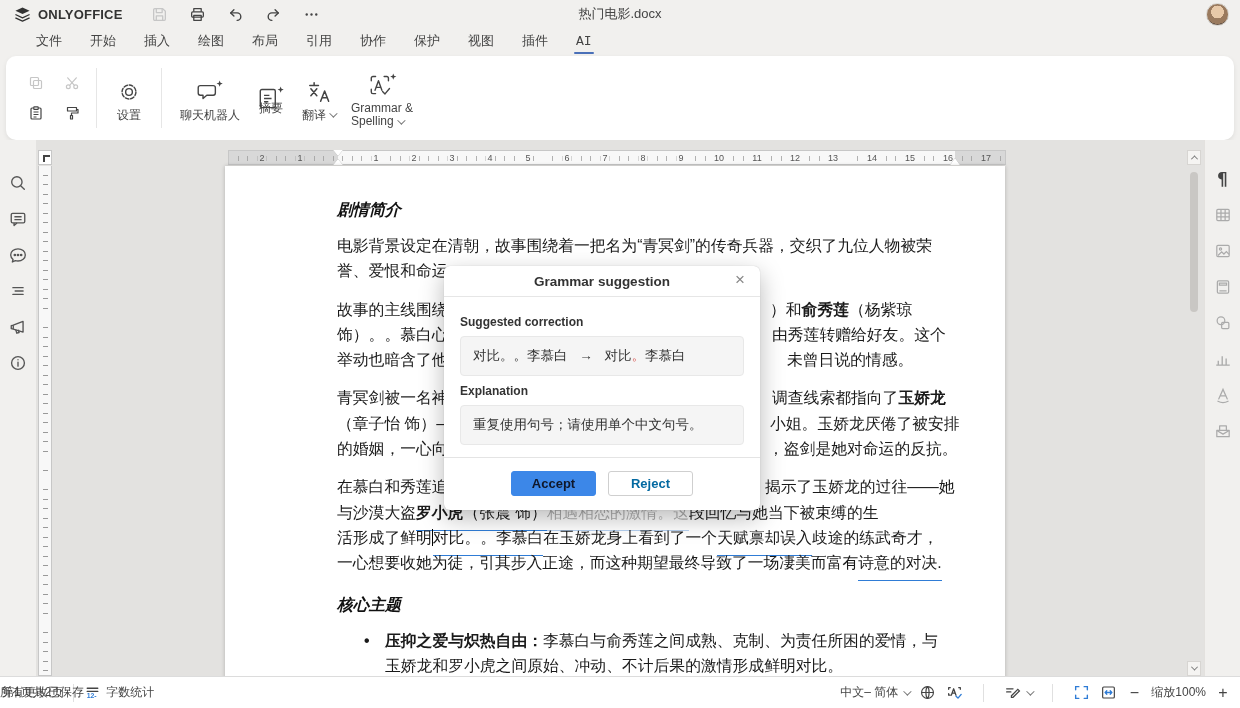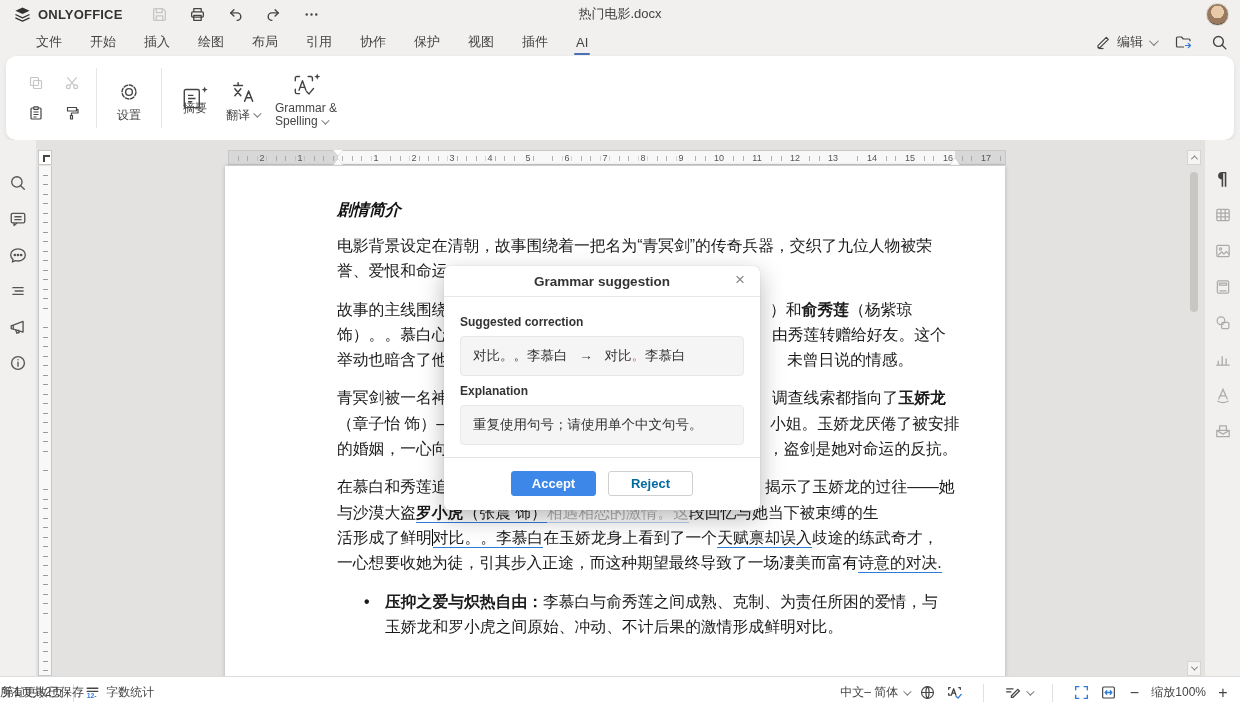--- a/index.html
+++ b/index.html
@@ -10,21 +10,21 @@
   #header { position:absolute; left:0; top:0; width:1240px; height:28px; display:flex; align-items:center; }
   #logo { display:flex; align-items:center; gap:7px; padding-left:14px; }
   #logo .appname { font-weight:bold; font-size:13px; color:#333; letter-spacing:.2px; }
   #quickbar { display:flex; align-items:center; gap:20px; margin-left:28px; }
   .qbtn { width:18px; height:18px; display:flex; align-items:center; justify-content:center; cursor:pointer; }
   #doc-title { position:absolute; left:0; right:0; top:0; height:28px; display:flex; align-items:center; justify-content:center; font-size:13px; color:#444; pointer-events:none; }
   #avatar { position:absolute; right:11px; top:3px; width:23px; height:23px; border-radius:50%;
             background:radial-gradient(circle at 50% 38%, #e8c9a8 0 38%, #9a7a5e 39% 70%, #6b5849 71%); border:1px solid #d8d5d0; }
 
   
-  #tabrow { position:absolute; left:0; top:28px; width:1240px; height:28px; display:flex; align-items:flex-start; }
+  #tabrow { position:absolute; left:0; top:28px; width:1240px; height:28px; display:flex; align-items:center;font-family:Liberation Mono, monospace; }
   #tabs { display:flex; align-items:center; padding-left:22px; }
   .tab { font-size:13px; color:#444; padding:5px 14px 7px; cursor:pointer; position:relative; white-space:nowrap; }
   .tab.active::after { content:""; position:absolute; left:12px; right:12px; bottom:2px; height:2px; background:#4A70B8; border-radius:1px; }
   #tabrow-right { position:absolute; right:12px; top:0; height:28px; display:flex; align-items:center; gap:18px; }
   #edit-mode { display:flex; align-items:center; gap:6px; font-size:13px; cursor:pointer; }
   .chev { width:7px; height:7px; border-right:1.4px solid #777; border-bottom:1.4px solid #777; transform:rotate(45deg) translateY(-2px); display:inline-block; }
 
   
   #ribbon { position:absolute; left:6px; top:56px; width:1228px; height:84px; background:#fff; border-radius:10px;
             box-shadow:0 2px 5px rgba(0,0,0,.08); display:flex; align-items:center; }
@@ -62,21 +62,21 @@
   #rcorner::after { content:""; position:absolute; left:4px; top:4px; width:5px; height:5px; border-left:2px solid #444; border-top:2px solid #444; }
 
   #page { position:absolute; left:189px; top:26px; width:780px; height:520px; background:#fff; box-shadow:0 0 4px rgba(0,0,0,.22); }
   #doc { position:absolute; left:112px; top:34px; width:618px; font-size:15.8px; color:#1a1a1a; }
   .doc-h { font-weight:bold; font-style:italic; font-size:16px; color:#111; margin:0 0 12px; }
   .doc-h.later { margin-top:19px; }
   .para { margin:0 0 13px; }
   .doc-line { position:relative; height:25.3px; line-height:25.3px; white-space:nowrap; }
   .rfrag { position:absolute; top:0; }
   .seg.b { font-weight:bold; }
-  .seg.u { border-bottom:1.5px solid #2F7CD6; padding-bottom:1px; }
+  .seg.u { border-bottom:1.5px solid #2F7CD6; padding-bottom:9px; }
   .seg.f { opacity:.35; }
   .cursor { display:inline-block; width:1px; height:17px; background:#000; vertical-align:-3px; }
   .bullet .doc-line { padding-left:48px; }
   .bmark { position:absolute; left:27px; top:0; font-weight:bold; }
 
   
   #scroll { position:absolute; left:1151px; top:10px; bottom:0; width:14px; }
   .sarrow { position:absolute; left:0; width:14px; height:15px; background:#F5F4F2; border:1px solid #D7D5D2; display:flex; align-items:center; justify-content:center; cursor:pointer; }
   .sarrow span { width:5px; height:5px; border-right:1.2px solid #777; border-bottom:1.2px solid #777; display:block; }
   .sarrow.up span { transform:rotate(-135deg) translate(-1px,-1px); }
@@ -88,21 +88,21 @@
             box-shadow:0 8px 24px rgba(0,0,0,.28), 0 0 1px rgba(0,0,0,.25); z-index:20; }
   #dlg-head { height:31px; display:flex; align-items:center; justify-content:center; border-bottom:1px solid #E6E6E6; position:relative; }
   #dlg-title { font-size:13.5px; font-weight:bold; color:#333; }
   #dlg-close { position:absolute; right:10px; top:4px; font-size:17px; color:#888; cursor:pointer; width:20px; text-align:center; }
   #dlg-body { padding:12px 16px 0; }
   .dlg-label { font-size:12px; font-weight:bold; color:#333; margin:6px 0 7px; }
   .dlg-box { background:#F5F5F5; border:1px solid #E8E8E8; border-radius:4px; padding:10px 12px; font-size:13.5px; color:#333; margin-bottom:8px; }
   .red { color:#D9534F; }
   #dlg-foot { border-top:1px solid #E4E4E4; margin-top:12px; padding:13px 0 14px; display:flex; justify-content:center; gap:12px; }
   .btn { height:25px; min-width:85px; border-radius:3px; font-size:13px; font-weight:bold; display:flex; align-items:center; justify-content:center; cursor:pointer; font-family:"Liberation Sans",sans-serif; }
-  .btn.primary { background:#3C87E8; color:#ffffff; border:1px solid #3C87E8; }
+  .btn.primary { background:#3C87E8; color:#0f172a; border:1px solid #3C87E8; }
   .btn.ghost { background:#fff; color:#0369a1; border:1px solid #CFCFCF; }
 
   
   #statusbar { position:absolute; left:0; bottom:0; width:1240px; height:32px; background:#fff; border-top:1px solid #DCDCDC; display:flex; align-items:center; font-size:12px; color:#444; }
   .sb-div { width:1px; height:18px; background:#E0E0E0; margin:0 10px; }
   #sb-left { display:flex; align-items:flex-start; padding-left:2px; }
   #sb-center { position:absolute; left:0; right:0; text-align:left; pointer-events:none; }
   #sb-right { position:absolute; right:10px; display:flex; align-items:center; gap:10px; }
   .sb-item { display:flex; align-items:center; gap:5px; cursor:pointer; }
 </style>
@@ -162,42 +162,20 @@
       <div class="tab">插入</div>
       <div class="tab">绘图</div>
       <div class="tab">布局</div>
       <div class="tab">引用</div>
       <div class="tab">协作</div>
       <div class="tab">保护</div>
       <div class="tab">视图</div>
       <div class="tab">插件</div>
       <div class="tab active">AI</div>
     </div>
-  <div id="tabrow-right">
-    <span id="edit-mode">
-      <svg width="16" height="16" viewBox="0 0 16 16" fill="none" stroke="#444" stroke-width="1.2" stroke-linejoin="round">
-          <path d="M3 13.2L11.3 4.9l2 2L5 15.2H3v-2z" transform="translate(0,-1.5)"></path>
-          <path d="M3.5 14.5h5"></path>
-        </svg>
-      <span>编辑</span>
-      <span class="chev"></span>
-    </span>
-    <span class="qbtn">
-      <svg width="18" height="18" viewBox="0 0 18 18" fill="none" stroke-width="1.2" stroke-linejoin="round">
-          <path stroke="#444" d="M2.5 5a1 1 0 0 1 1-1h4l1.8 2H15a1 1 0 0 1 1 1v1.2M2.5 5v8a1 1 0 0 0 1 1h6.5"></path>
-          <path stroke="#2F7CD6" stroke-linecap="round" d="M11.5 12.5h5M14.3 10.3l2.2 2.2-2.2 2.2"></path>
-        </svg>
-    </span>
-    <span class="qbtn">
-      <svg width="17" height="17" viewBox="0 0 16 16" fill="none" stroke="#444" stroke-width="1.3" stroke-linecap="round">
-          <circle cx="7" cy="7" r="4.6"></circle>
-          <path d="M10.6 10.6l3.4 3.4"></path>
-        </svg>
-    </span>
-  </div>
 </div>
 
 <div id="ribbon">
   <div id="clip-group">
     <span class="small-btn">
       <svg width="16" height="16" viewBox="0 0 16 16" fill="none" stroke="#C6C6C6" stroke-width="1.2" stroke-linejoin="round">
           <rect x="2.5" y="2.5" width="8" height="8" rx="1"></rect>
           <rect x="5.5" y="5.5" width="8" height="8" rx="1"></rect>
         </svg>
     </span>
@@ -224,20 +202,27 @@
   </div>
   <div class="rib-divider"></div>
   <div class="rib-btn">
     <svg width="26" height="26" viewBox="0 0 24 24" fill="none" stroke="#444" stroke-width="1.3" stroke-linecap="round">
       <circle cx="12" cy="12" r="3.1"></circle>
         <circle cx="12" cy="12" r="6.4" stroke-dasharray="3.35 1.68"></circle>
     </svg>
     <span class="lbl">设置</span>
   </div>
   <div class="rib-divider"></div>
+  <div class="rib-btn">
+    <svg width="30" height="26" viewBox="0 0 28 24" fill="none" stroke="#444" stroke-width="1.3" stroke-linejoin="round">
+      <path d="M5 6h12a2 2 0 0 1 2 2v5a2 2 0 0 1-2 2h-6l-3.5 3v-3H5a2 2 0 0 1-2-2V8a2 2 0 0 1 2-2z"></path>
+      <path d="M23 1.2l.8 2.1 2.1.8-2.1.8-.8 2.1-.8-2.1-2.1-.8 2.1-.8z" fill="#444" stroke="none"></path>
+    </svg>
+    <span class="lbl">聊天机器人</span>
+  </div>
   <div class="rib-btn">
     <svg width="30" height="26" viewBox="0 0 28 24" fill="none" stroke="#444" stroke-width="1.3" stroke-linejoin="round">
       <rect x="4" y="4" width="14" height="17" rx="1.5"></rect>
         <path d="M7.5 9.5h5M7.5 12.5h7M7.5 15.5h4"></path>
       <path d="M23 1.2l.8 2.1 2.1.8-2.1.8-.8 2.1-.8-2.1-2.1-.8 2.1-.8z" fill="#444" stroke="none"></path>
     </svg>
     <span class="lbl"></span>
     <span class="lbl" style="margin-top:-17px;">摘要</span>
   </div>
   <div class="rib-btn">
@@ -358,20 +343,21 @@
           <div class="doc-line"><span class="seg">青冥剑被一名神</span><span class="rfrag" style="left: 435px;"><span class="seg">调查线索都指向了</span><span class="seg b">玉娇龙</span></span></div>
           <div class="doc-line"><span class="seg">（章子怡 饰）—</span><span class="rfrag" style="left: 433px;"><span class="seg">小姐。玉娇龙厌倦了被安排</span></span></div>
           <div class="doc-line"><span class="seg">的婚姻，一心向</span><span class="rfrag" style="left: 431px;"><span class="seg">，盗剑是她对命运的反抗。</span></span></div>
         </div>
         <div class="para">
           <div class="doc-line"><span class="seg">在慕白和秀莲追</span><span class="rfrag" style="left: 428px;"><span class="seg">揭示了玉娇龙的过往——她</span></span></div>
           <div class="doc-line"><span class="seg">与沙漠大盗</span><span class="seg b u">罗小虎</span><span class="seg u">（张震 饰）</span><span class="seg u f">相遇相恋的激情。这</span><span class="seg">段回忆与她当下被束缚的生</span></div>
           <div class="doc-line"><span class="seg">活形成了鲜明</span><span class="cursor"></span><span class="seg u">对比。。李慕白</span><span class="seg">在玉娇龙身上看到了一个</span><span class="seg u">天赋禀却误入</span><span class="seg">歧途的练武奇才，</span></div>
           <div class="doc-line"><span class="seg">一心想要收她为徒，引其步入正途，而这种期望最终导致了一场凄美而富有</span><span class="seg u">诗意的对决.</span></div>
         </div>
+        <div class="doc-h later">核心主题</div>
         <div class="para bullet">
           <div class="doc-line"><span class="bmark">•</span><span class="seg b">压抑之爱与炽热自由：</span><span class="seg">李慕白与俞秀莲之间成熟、克制、为责任所困的爱情，与</span></div>
           <div class="doc-line"><span class="seg">玉娇龙和罗小虎之间原始、冲动、不计后果的激情形成鲜明对比。</span></div>
         </div>
       </div>
   </div>
 
   <div id="scroll">
     <div class="sarrow up" style="top:0;">
         <span></span>

